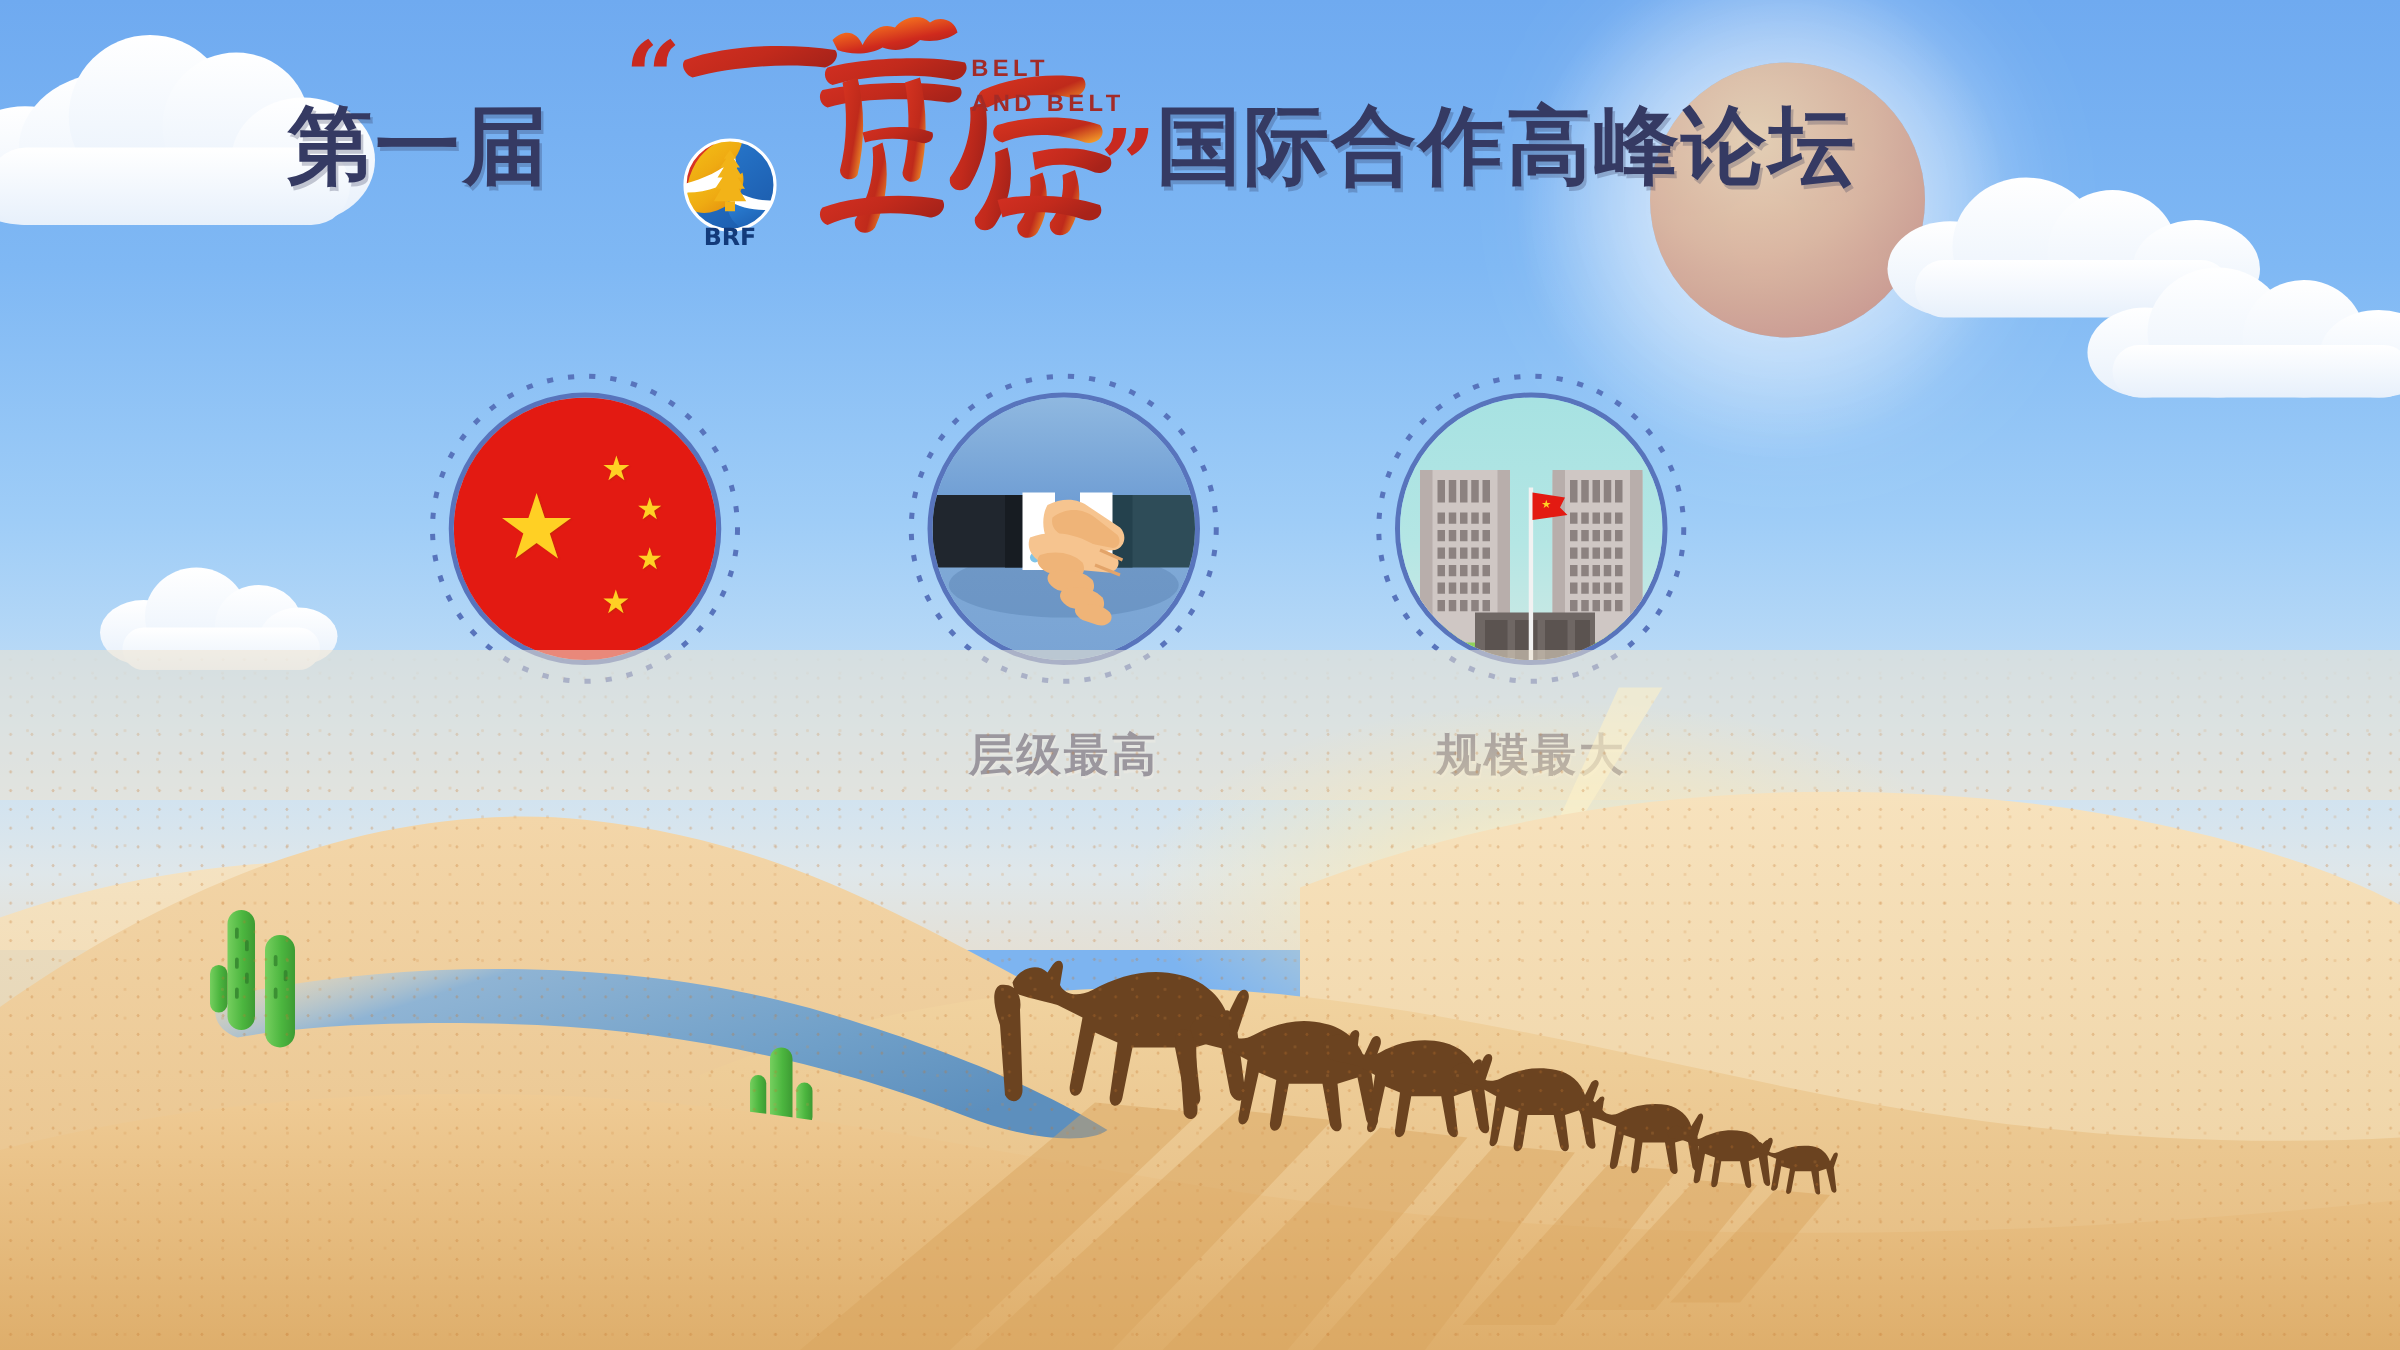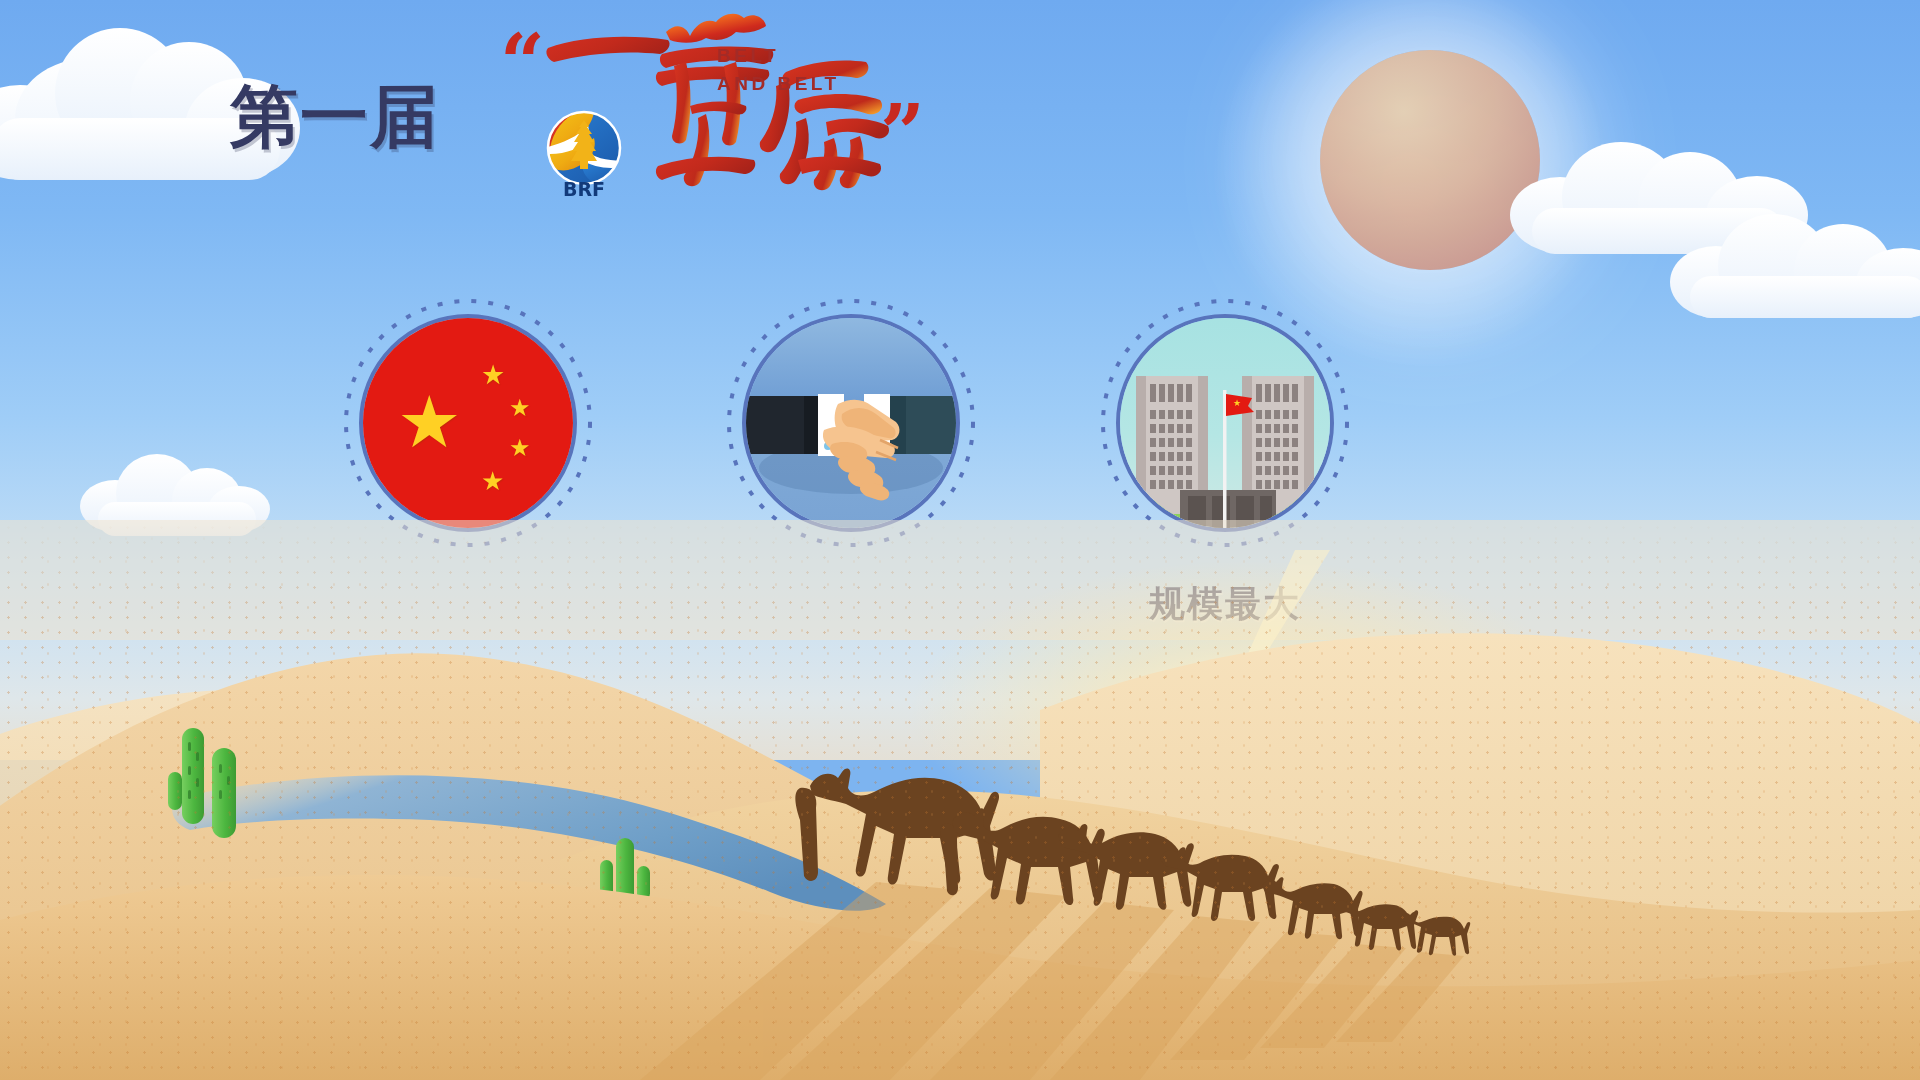--- a/index.html
+++ b/index.html
@@ -82,21 +82,21 @@
     position:absolute;color:#c8291f;font-weight:bold;
     font-family:"DejaVu Serif","Liberation Serif",serif;font-size:78px;line-height:1;
   }
   .quote.open{left:500px;top:24px;}
   .quote.close{left:880px;top:94px;}
 
   
   .callig{position:absolute;left:540px;top:10px;width:360px;height:190px;}
   .callig svg{position:absolute;left:0;top:0;}
   .belt-road{
-    position:absolute;left:717px;top:42px;
+    position:absolute;left:777px;top:42px;
     color:#a32b27;font-weight:bold;font-size:19px;letter-spacing:3.5px;line-height:28px;
     font-family:"Liberation Sans",sans-serif;
   }
 
   
   .brf{position:absolute;left:536px;top:104px;width:96px;height:96px;}
   .brf svg{display:block;}
 
   
   .features{position:absolute;left:0;top:288px;width:1920px;height:330px;}
@@ -291,20 +291,21 @@
                    L41,47 L36,47 L42,38 L38,38 L43,30 L40,30 L45,23 L43,23 Z" fill="#f2b318"></path>
           <rect x="44" y="57" width="8" height="8" fill="#f2b318"></rect>
         </g>
         <circle cx="48" cy="44" r="36" fill="none" stroke="#ffffff" stroke-width="2.5"></circle>
         <text x="48" y="92" text-anchor="middle" font-family="DejaVu Sans, sans-serif" font-size="19" font-weight="bold" fill="#123a7a">BRF</text>
       </svg>
     </div>
 
     <div class="quote close">”</div>
 
+    <div class="cn-title right">国际合作高峰论坛</div>
   </div>
 
   <div class="features">
 
     <div class="feat f1">
       <div class="ring">
         <svg width="270" height="270" viewBox="0 0 270 270">
           <circle cx="135" cy="135" r="122" fill="none" stroke="#5874bc" stroke-width="4" stroke-linecap="butt" stroke-dasharray="5 12"></circle>
         </svg>
         <div class="medal">
@@ -355,20 +356,21 @@
                        L110,168 C102,164 100,158 104,154 Z" fill="#efb478"></path>
               <path d="M116,166 C126,164 136,166 142,172 C146,178 140,184 132,182
                        L120,178 C114,174 112,170 116,166 Z" fill="#efb478"></path>
 
               <path d="M134,122 L152,130" stroke="#e3a469" stroke-width="2.5" fill="none"></path>
               <path d="M130,134 L150,142" stroke="#e3a469" stroke-width="2.5" fill="none"></path>
             </svg>
           </div>
         </div>
       </div>
+      <div class="flabel">层级最高</div>
     </div>
 
     <div class="feat f3">
       <div class="ring">
         <svg width="270" height="270" viewBox="0 0 270 270">
           <circle cx="135" cy="135" r="122" fill="none" stroke="#5874bc" stroke-width="4" stroke-dasharray="5 12"></circle>
         </svg>
         <div class="medal">
           <div class="bd-bg">
             <svg width="210" height="210" viewBox="0 0 210 210" style="position:absolute;left:0;top:0;">

